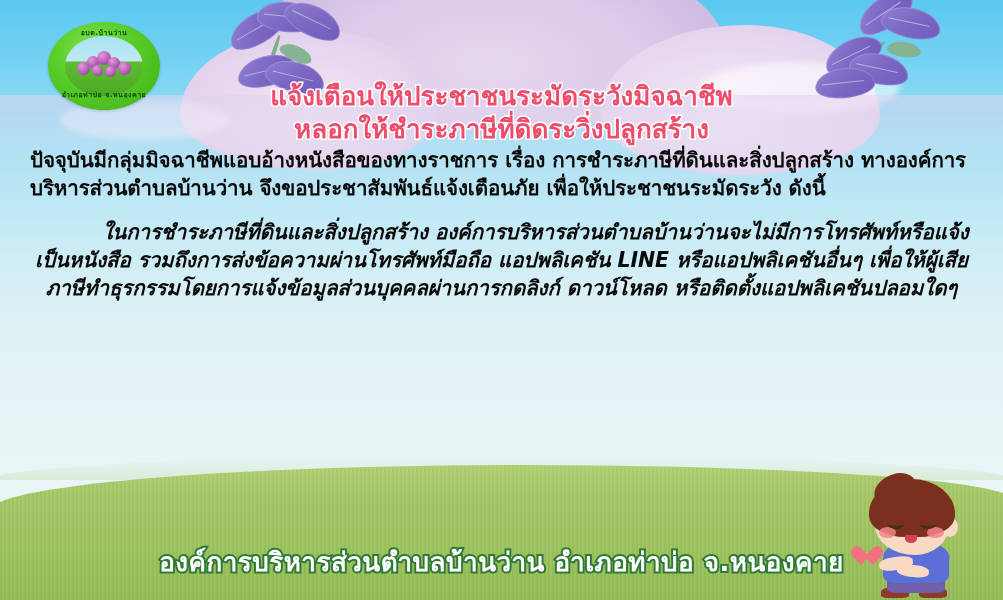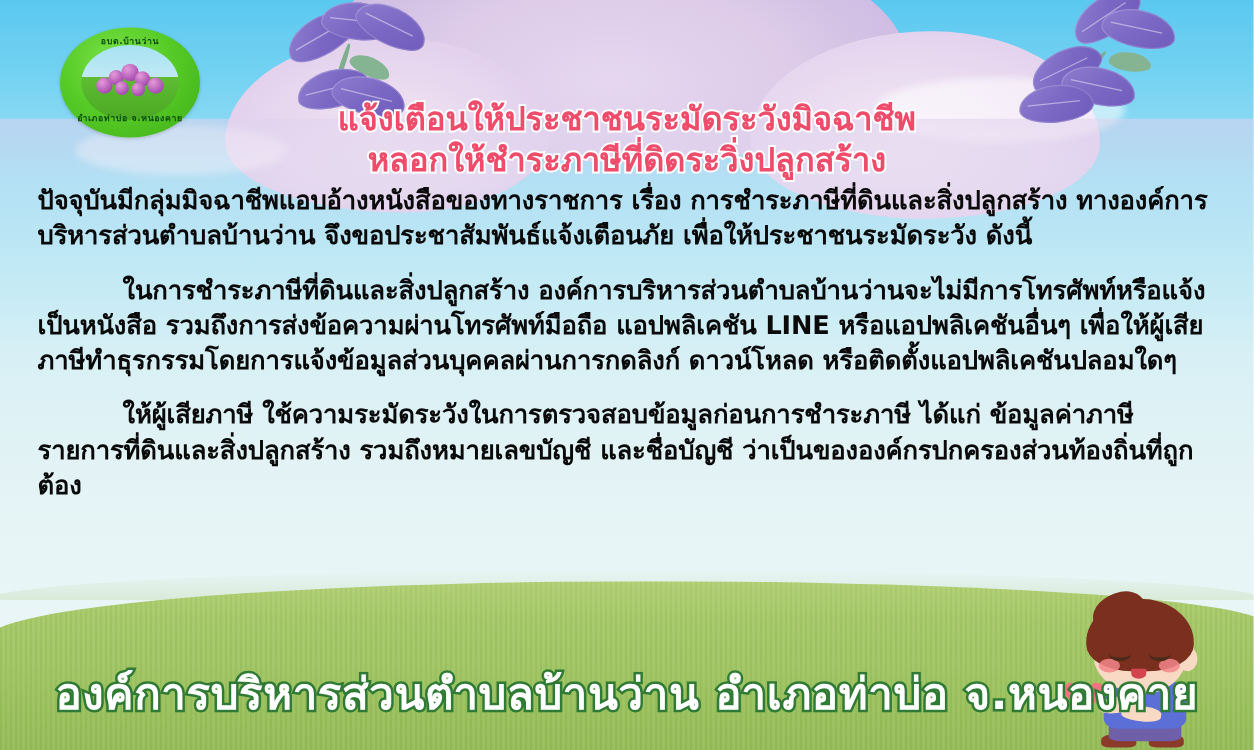--- a/index.html
+++ b/index.html
@@ -183,23 +183,24 @@
   }
   .para {
     color: #0a0a0a;
     font-weight: bold;
     font-size: 20.5px;
     line-height: 1.38;
     letter-spacing: -0.1px;
   }
   .para.p1 { text-align: left; }
   .para.p2, .para.p3 {
-    text-align: left;
+    text-align: center;
     text-indent: 68px;
     margin-top: 15px;
+    font-style: italic;
   }
 
   
   .grass {
     position: absolute;
     left: -10px; bottom: 0;
     width: 1023px; height: 135px;
     background:
       repeating-linear-gradient(90deg, rgba(255,255,255,.05) 0 2px, rgba(0,0,0,.02) 2px 4px),
       linear-gradient(180deg, #b0cf72 0%, #a4c765 22%, #9dc35f 55%, #93bb55 100%);
@@ -210,21 +211,21 @@
     left: -10px; bottom: 120px;
     width: 1023px; height: 24px;
     background: linear-gradient(180deg, rgba(147,187,85,0) 0%, rgba(147,187,85,.18) 100%);
     border-radius: 50% 50% 0 0 / 100% 100% 0 0;
   }
   .footer {
     position: absolute;
     left: 0; bottom: 18px;
     width: 1003px;
     text-align: center;
-    font-size: 35px;
+    font-size: 26px;
     font-weight: bold;
     color: #ffffff;
     letter-spacing: .5px;
     -webkit-text-stroke: 4px #2f7a34;
     paint-order: stroke fill;
   }
 
   
   .boy { position: absolute; right: 10px; bottom: 2px; width: 150px; height: 125px; }
   .boy-hair {
@@ -376,21 +377,20 @@
 
 
   <div class="subtitle">
     <div>แจ้งเตือนให้ประชาชนระมัดระวังมิจฉาชีพ</div>
     <div>หลอกให้ชำระภาษีที่ดิดระวิ่งปลูกสร้าง</div>
   </div>
 
   <div class="body-wrap">
     <div class="para p1">ปัจจุบันมีกลุ่มมิจฉาชีพแอบอ้างหนังสือของทางราชการ เรื่อง การชำระภาษีที่ดินและสิ่งปลูกสร้าง ทางองค์การบริหารส่วนตำบลบ้านว่าน จึงขอประชาสัมพันธ์แจ้งเตือนภัย เพื่อให้ประชาชนระมัดระวัง ดังนี้</div>
     <div class="para p2">ในการชำระภาษีที่ดินและสิ่งปลูกสร้าง องค์การบริหารส่วนตำบลบ้านว่านจะไม่มีการโทรศัพท์หรือแจ้งเป็นหนังสือ รวมถึงการส่งข้อความผ่านโทรศัพท์มือถือ แอปพลิเคชัน LINE หรือแอปพลิเคชันอื่นๆ เพื่อให้ผู้เสียภาษีทำธุรกรรมโดยการแจ้งข้อมูลส่วนบุคคลผ่านการกดลิงก์ ดาวน์โหลด หรือติดตั้งแอปพลิเคชันปลอมใดๆ</div>
-    <div class="para p3">ให้ผู้เสียภาษี ใช้ความระมัดระวังในการตรวจสอบข้อมูลก่อนการชำระภาษี ได้แก่ ข้อมูลค่าภาษี รายการที่ดินและสิ่งปลูกสร้าง รวมถึงหมายเลขบัญชี และชื่อบัญชี ว่าเป็นขององค์กรปกครองส่วนท้องถิ่นที่ถูกต้อง</div>
   </div>
 
   <div class="grass-shadow"></div>
   <div class="grass"></div>
 
   <div class="boy">
     <div class="heart"></div>
     <div class="boy-shoe l"></div>
     <div class="boy-shoe r"></div>
     <div class="boy-pants"></div>

